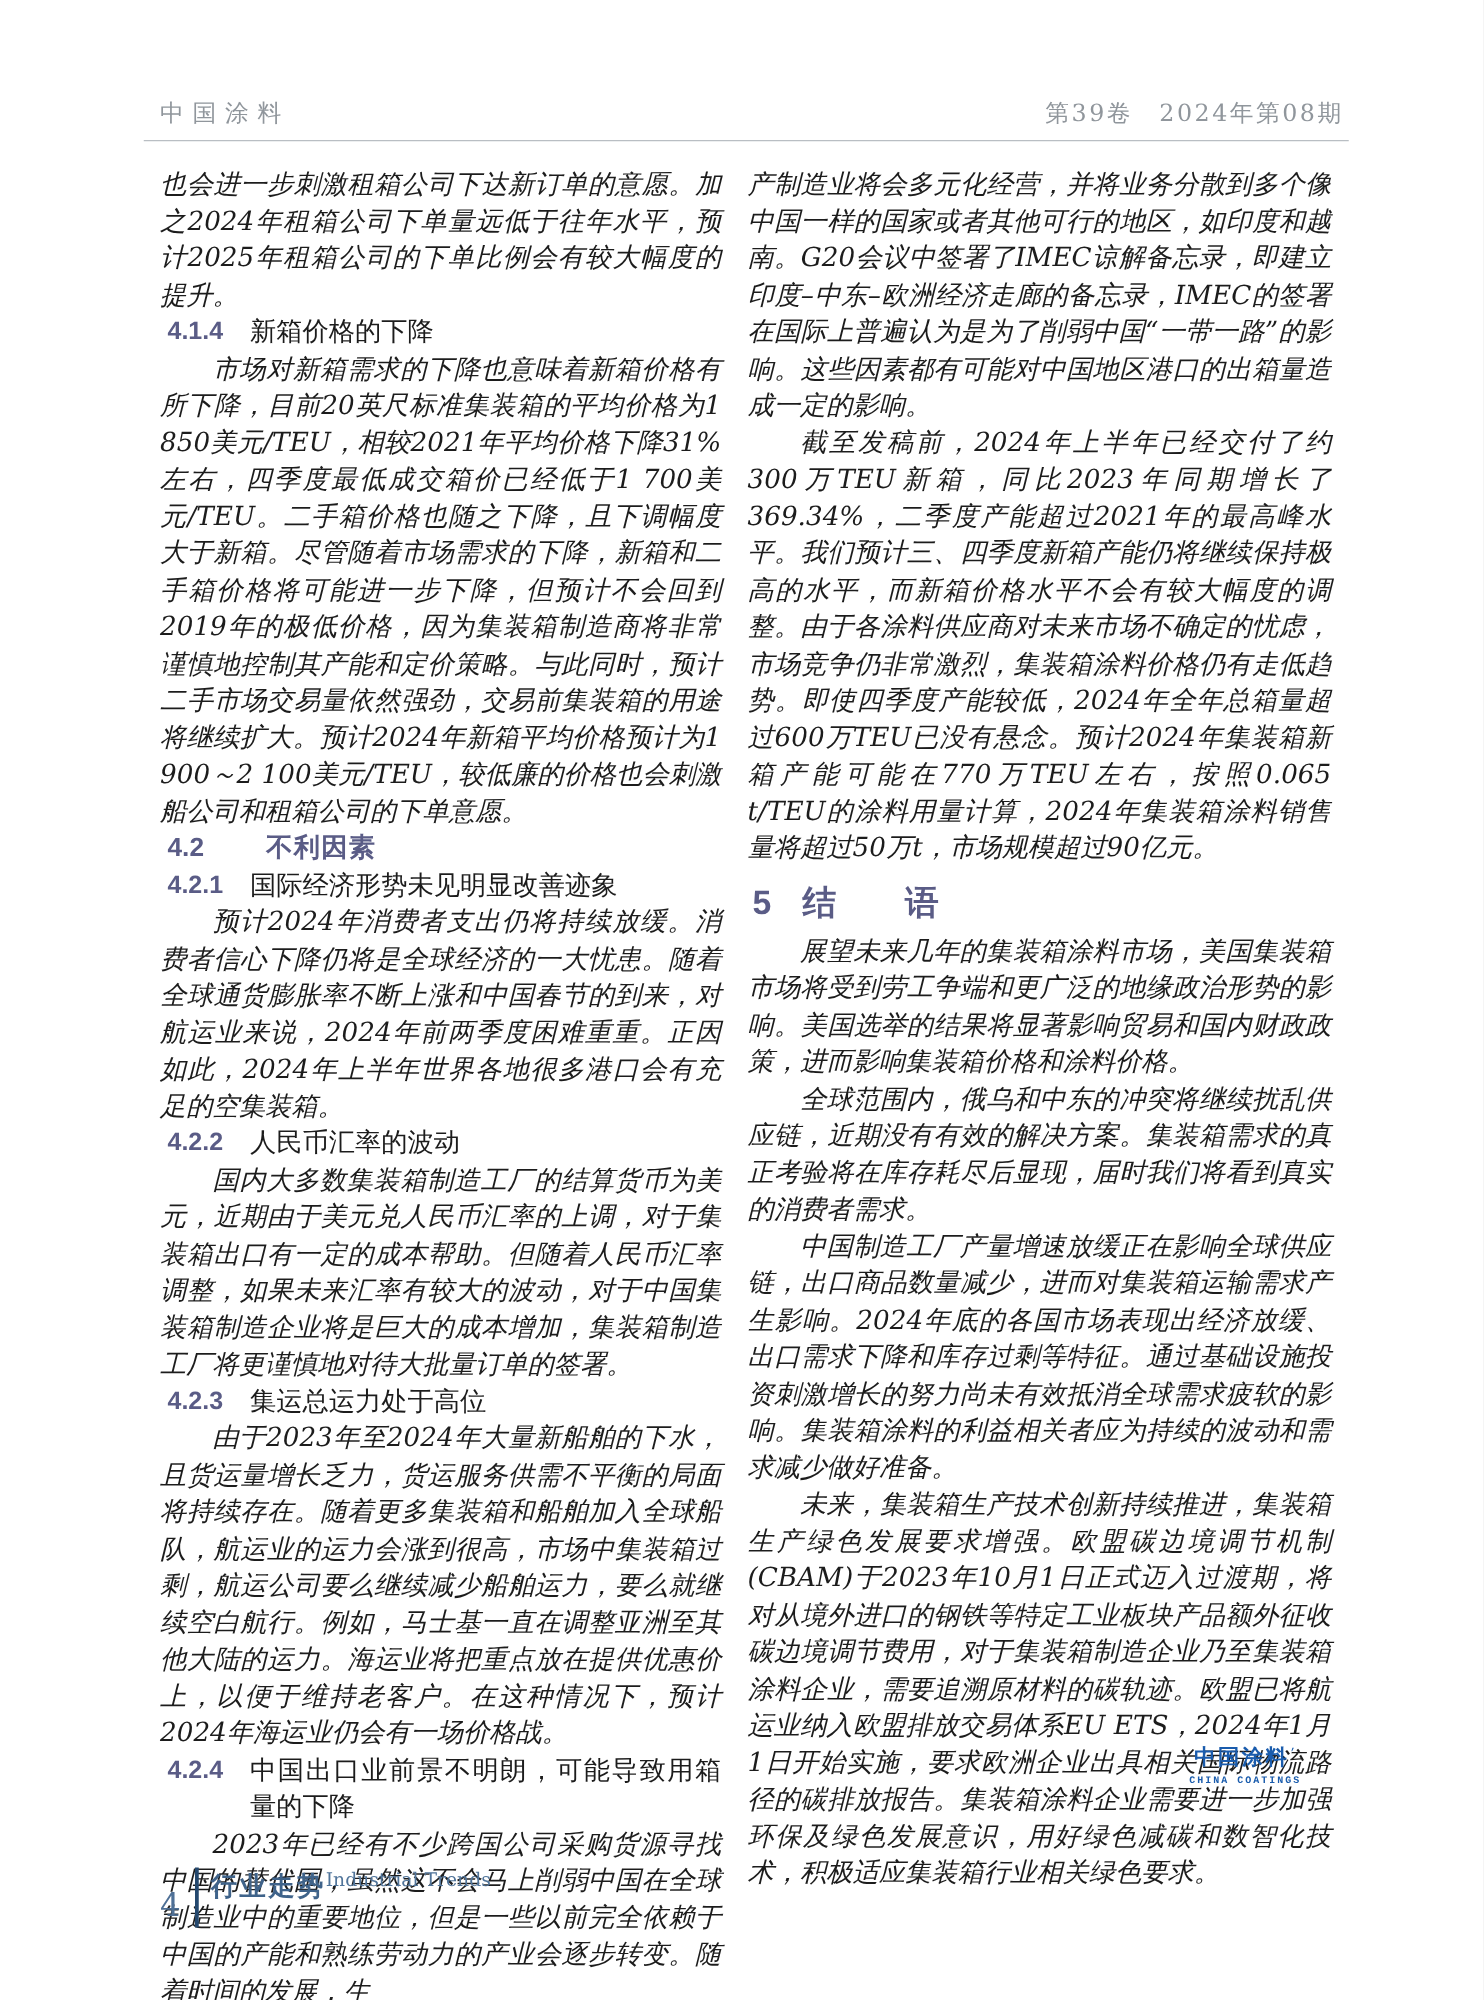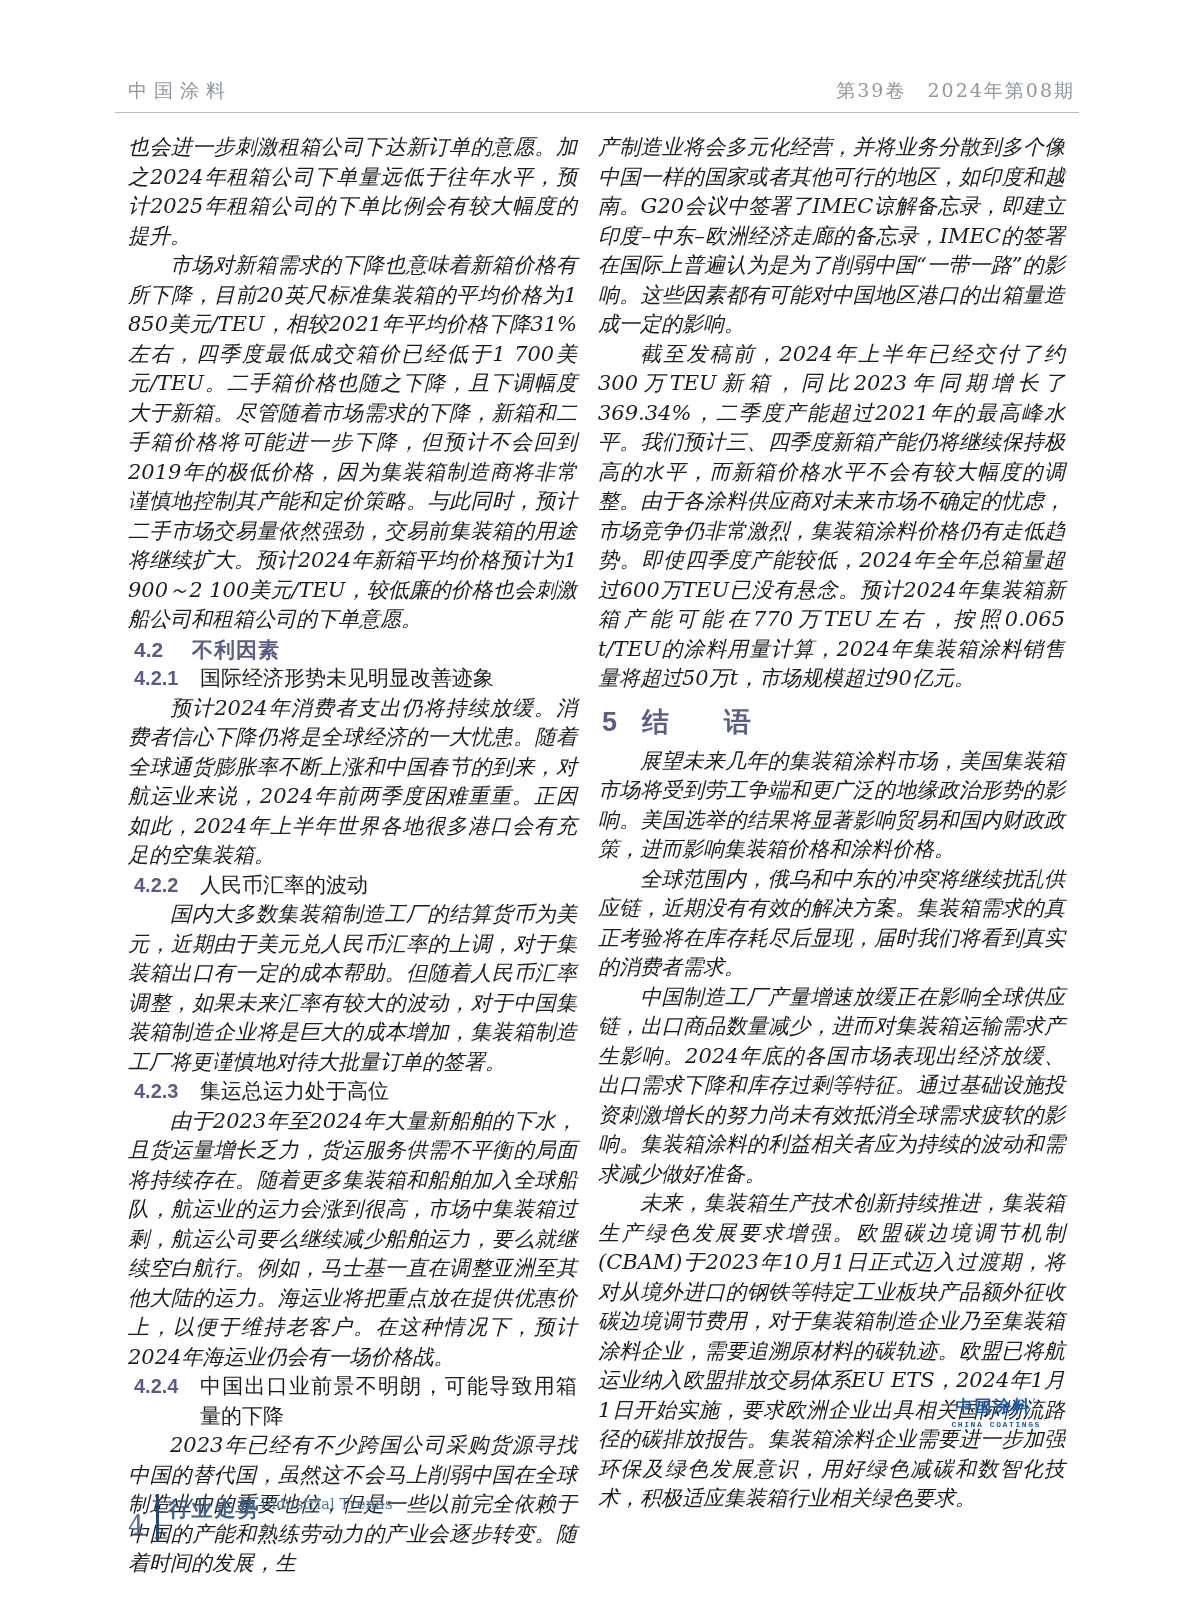--- a/index.html
+++ b/index.html
@@ -45,21 +45,21 @@
     font-weight:bold;color:#5a5c86;font-size:20px;
   }
   .h3 .h-text{margin-left:72px;}
   
   .h2{
     position:relative;margin:0;
     font-family:"Liberation Sans","DejaVu Sans",sans-serif;
     font-weight:bold;color:#5a5c86;font-size:21px;
   }
   .h2 .h-num{position:absolute;left:6px;top:0;}
-  .h2 .h-text{margin-left:64px;letter-spacing:1px;}
+  .h2 .h-text{margin-left:85px;letter-spacing:1px;}
   
   .h1{
     position:relative;margin:10px 0 7px 0;
     font-family:"Liberation Sans","DejaVu Sans",sans-serif;
     font-weight:bold;color:#5a5c86;font-size:27px;line-height:36px;
   }
   .h1 .h-num{position:absolute;left:4px;top:0;}
   .h1 .h-text{margin-left:44px;letter-spacing:14px;}
   
   .brand-logo{
@@ -99,20 +99,24 @@
 <div class="page">
 
   <div class="page-header">
     <span class="journal-name">中国涂料</span>
     <span class="issue-info">第39卷　2024年第08期</span>
   </div>
   <div class="header-rule"></div>
 
   <div class="column col-left">
     <p class="para">也会进一步刺激租箱公司下达新订单的意愿。加之2024年租箱公司下单量远低于往年水平，预计2025年租箱公司的下单比例会有较大幅度的提升。</p>
+    <div class="h3">
+      <span class="h-num">4.1.4</span>
+      <div class="h-text">新箱价格的下降</div>
+    </div>
     <p class="para indent">市场对新箱需求的下降也意味着新箱价格有所下降，目前20英尺标准集装箱的平均价格为1 850美元/TEU，相较2021年平均价格下降31%左右，四季度最低成交箱价已经低于1 700美元/TEU。二手箱价格也随之下降，且下调幅度大于新箱。尽管随着市场需求的下降，新箱和二手箱价格将可能进一步下降，但预计不会回到2019年的极低价格，因为集装箱制造商将非常谨慎地控制其产能和定价策略。与此同时，预计二手市场交易量依然强劲，交易前集装箱的用途将继续扩大。预计2024年新箱平均价格预计为1 900～2 100美元/TEU，较低廉的价格也会刺激船公司和租箱公司的下单意愿。</p>
     <div class="h2">
       <span class="h-num">4.2</span>
       <div class="h-text">不利因素</div>
     </div>
     <div class="h3">
       <span class="h-num">4.2.1</span>
       <div class="h-text">国际经济形势未见明显改善迹象</div>
     </div>
     <p class="para indent">预计2024年消费者支出仍将持续放缓。消费者信心下降仍将是全球经济的一大忧患。随着全球通货膨胀率不断上涨和中国春节的到来，对航运业来说，2024年前两季度困难重重。正因如此，2024年上半年世界各地很多港口会有充足的空集装箱。</p>

